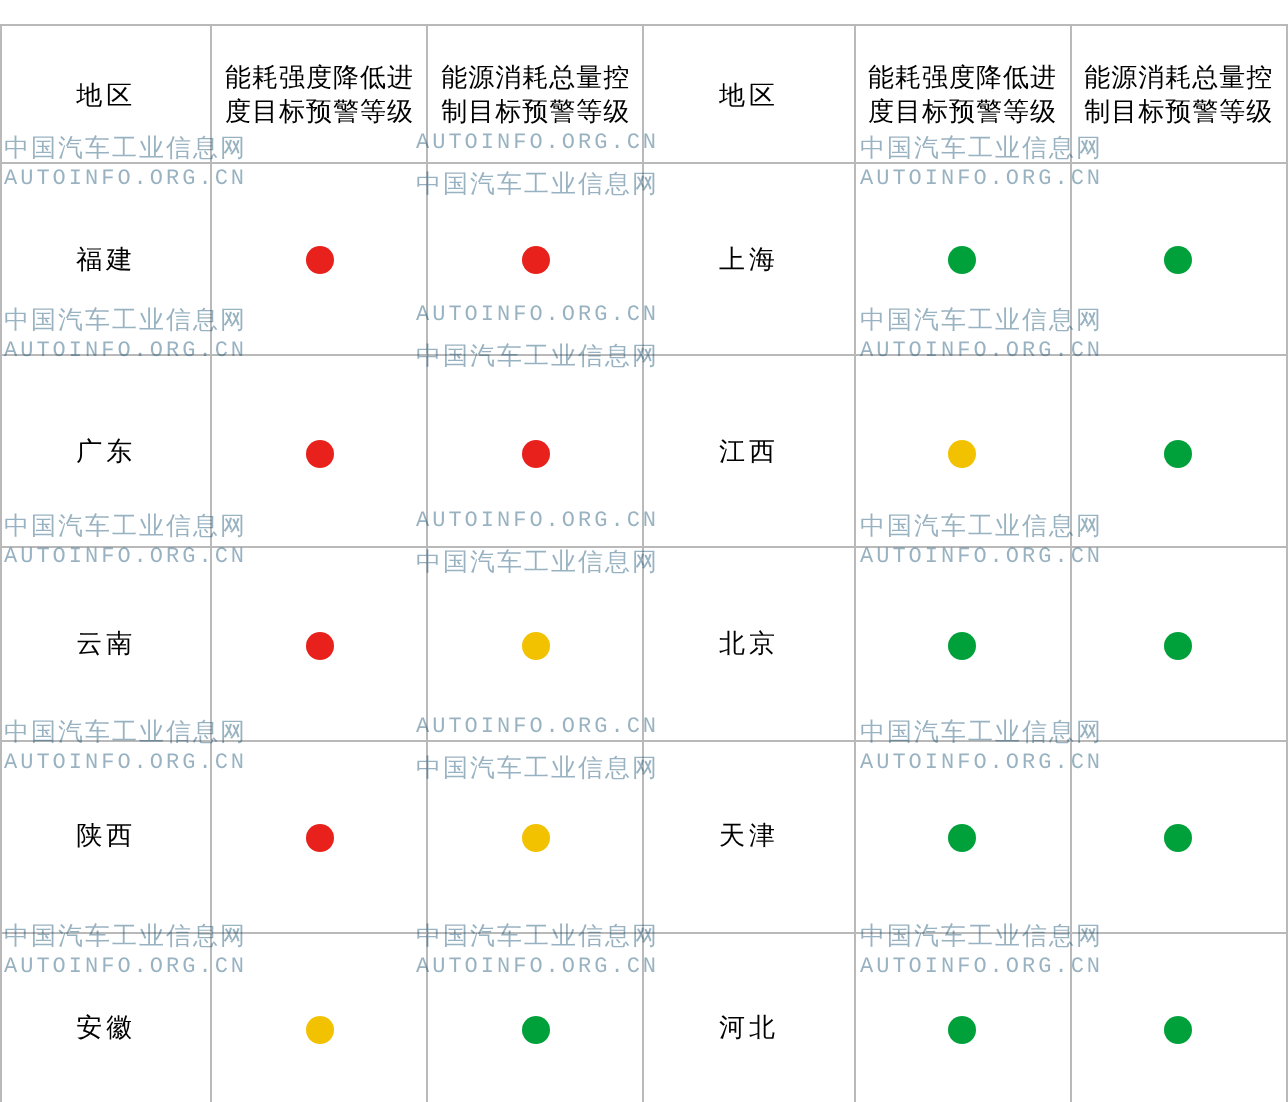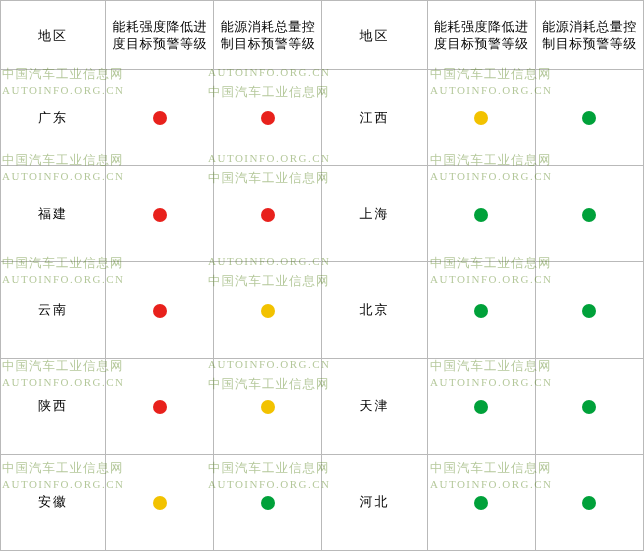--- a/index.html
+++ b/index.html
@@ -10,21 +10,21 @@
   body {
     width: 644px;
     height: 551px;
     font-family: "Liberation Sans", "DejaVu Sans", sans-serif;
     position: relative;
     overflow: hidden;
   }
   #sheet {
     position: absolute;
     left: 0;
-    top: 0;
+    top: 12px;
     width: 644px;
     height: 417px;
   }
   table.grid {
     border-collapse: collapse;
     width: 644px;
     height: 551px;
     table-layout: fixed;
   }
   table.grid td, table.grid th {
@@ -76,22 +76,22 @@
     left: 0;
     top: 0;
     width: 644px;
     height: 551px;
     pointer-events: none;
     overflow: hidden;
   }
   .wm {
     position: absolute;
     white-space: nowrap;
-    font-family: Liberation Serif, serif;
-    color: #4d7c0f;
+    font-family: Liberation Mono, monospace;
+    color: #0c4a6e;
     opacity: 0.42;
     letter-spacing: 1px;
   }
   .wm.cn {
     font-size: 12.5px;
   }
   .wm.en {
     font-size: 11px;
     letter-spacing: 1.5px;
   }
@@ -114,33 +114,33 @@
         <th class="region-head">地区</th>
         <th>能耗强度降低进度目标预警等级</th>
         <th>能源消耗总量控制目标预警等级</th>
         <th class="region-head">地区</th>
         <th>能耗强度降低进度目标预警等级</th>
         <th>能源消耗总量控制目标预警等级</th>
       </tr>
     </thead>
     <tbody id="body">
         <tr>
+          <td class="region">福建</td>
+          <td><span class="dot red"></span></td>
+          <td><span class="dot red"></span></td>
+          <td class="region">上海</td>
+          <td><span class="dot green"></span></td>
+          <td><span class="dot green"></span></td>
+        </tr>
+        <tr>
           <td class="region">广东</td>
           <td><span class="dot red"></span></td>
           <td><span class="dot red"></span></td>
           <td class="region">江西</td>
           <td><span class="dot yellow"></span></td>
-          <td><span class="dot green"></span></td>
-        </tr>
-        <tr>
-          <td class="region">福建</td>
-          <td><span class="dot red"></span></td>
-          <td><span class="dot red"></span></td>
-          <td class="region">上海</td>
-          <td><span class="dot green"></span></td>
           <td><span class="dot green"></span></td>
         </tr>
         <tr>
           <td class="region">云南</td>
           <td><span class="dot red"></span></td>
           <td><span class="dot yellow"></span></td>
           <td class="region">北京</td>
           <td><span class="dot green"></span></td>
           <td><span class="dot green"></span></td>
         </tr>

